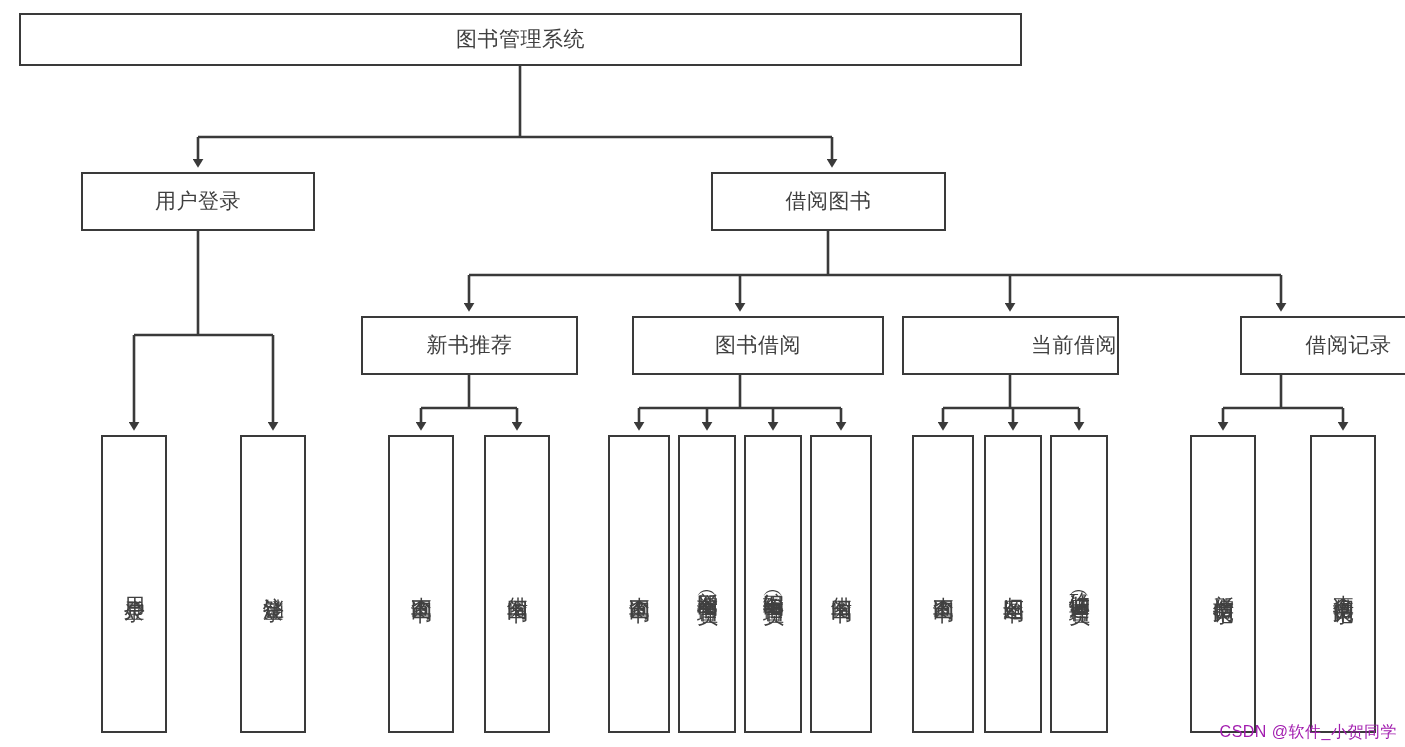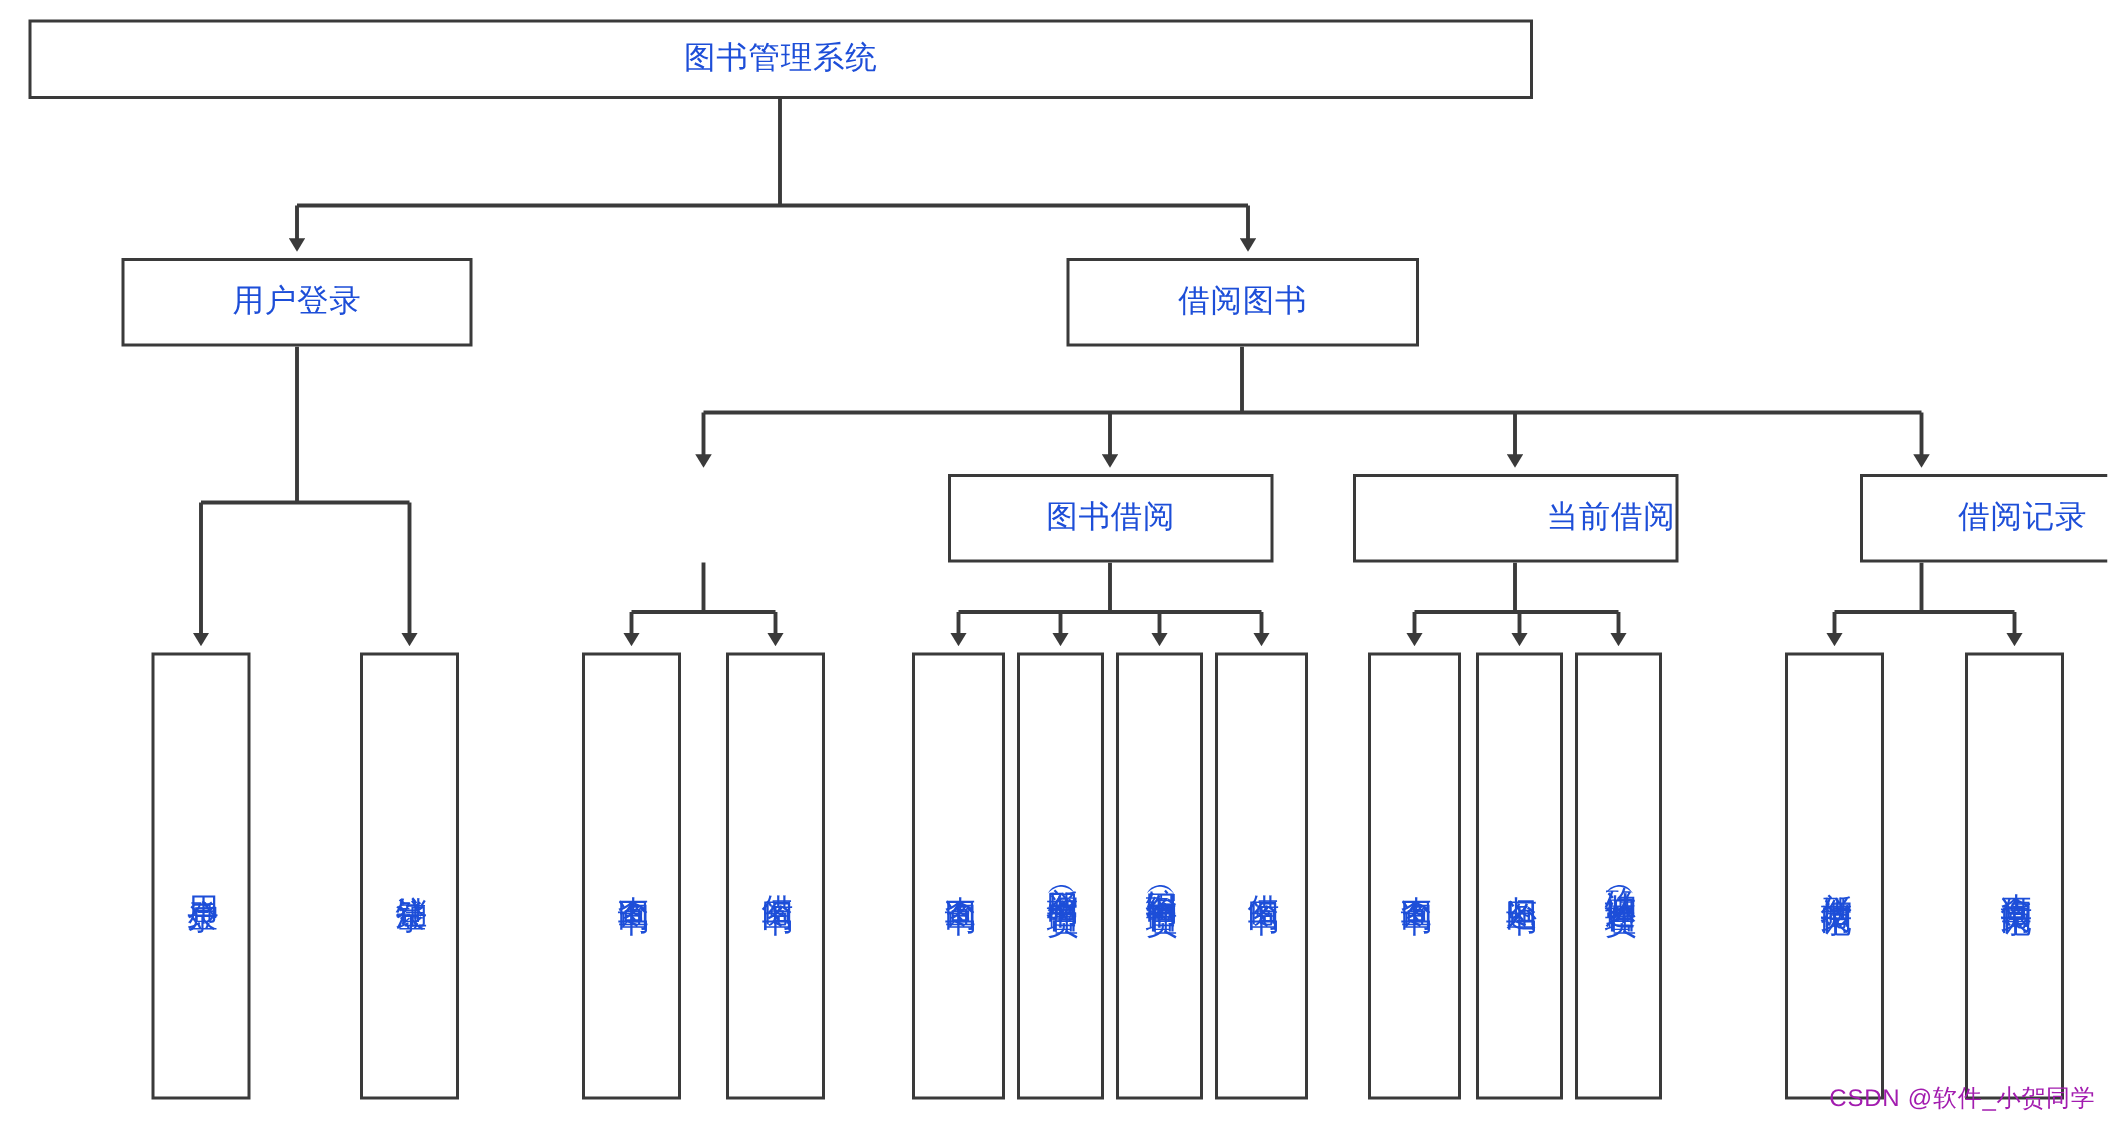--- a/index.html
+++ b/index.html
@@ -24,21 +24,21 @@
     top: 0;
     width: 1405px;
     height: 747px;
     pointer-events: none;
   }
   .node {
     position: absolute;
     box-sizing: border-box;
     border: 2.4px solid #3a3a3a;
     background: #ffffff;
-    color: #1d4ed8;
+    color: #404040;
     display: flex;
     align-items: center;
     justify-content: center;
     text-align: center;
     line-height: 1.18;
   }
   .node.h {
     font-size: 21px;
     letter-spacing: 0.5px;
   }
@@ -126,21 +126,24 @@
     <span>图书管理系统</span>
   </div>
 
   <div class="node h" id="node-l2-0" style="left: 81px; top: 172px; width: 234px; height: 59px;">
     <span>用户登录</span>
   </div>
   <div class="node h" id="node-l2-1" style="left: 711px; top: 172px; width: 235px; height: 59px;">
     <span>借阅图书</span>
   </div>
 
-  <div class="node h" id="node-l3-1" style="left: 632px; top: 316px; width: 217px; height: 59px;">
+  <div class="node h" id="node-l3-0" style="left: 361px; top: 316px; width: 217px; height: 59px;">
+    <span>新书推荐</span>
+  </div>
+  <div class="node h" id="node-l3-1" style="left: 632px; top: 316px; width: 252px; height: 59px;">
     <span>图书借阅</span>
   </div>
   <div class="node h" id="node-l3-2" style="left: 902px; top: 316px; width: 217px; height: 59px; justify-content: flex-end;">
     <span>当前借阅</span>
   </div>
   <div class="node h" id="node-l3-3" style="left: 1240px; top: 316px; width: 217px; height: 59px;">
     <span>借阅记录</span>
   </div>
 
   <div class="node v" id="node-leaf-0" style="left: 101px; top: 435px; width: 66px; height: 298px;">

